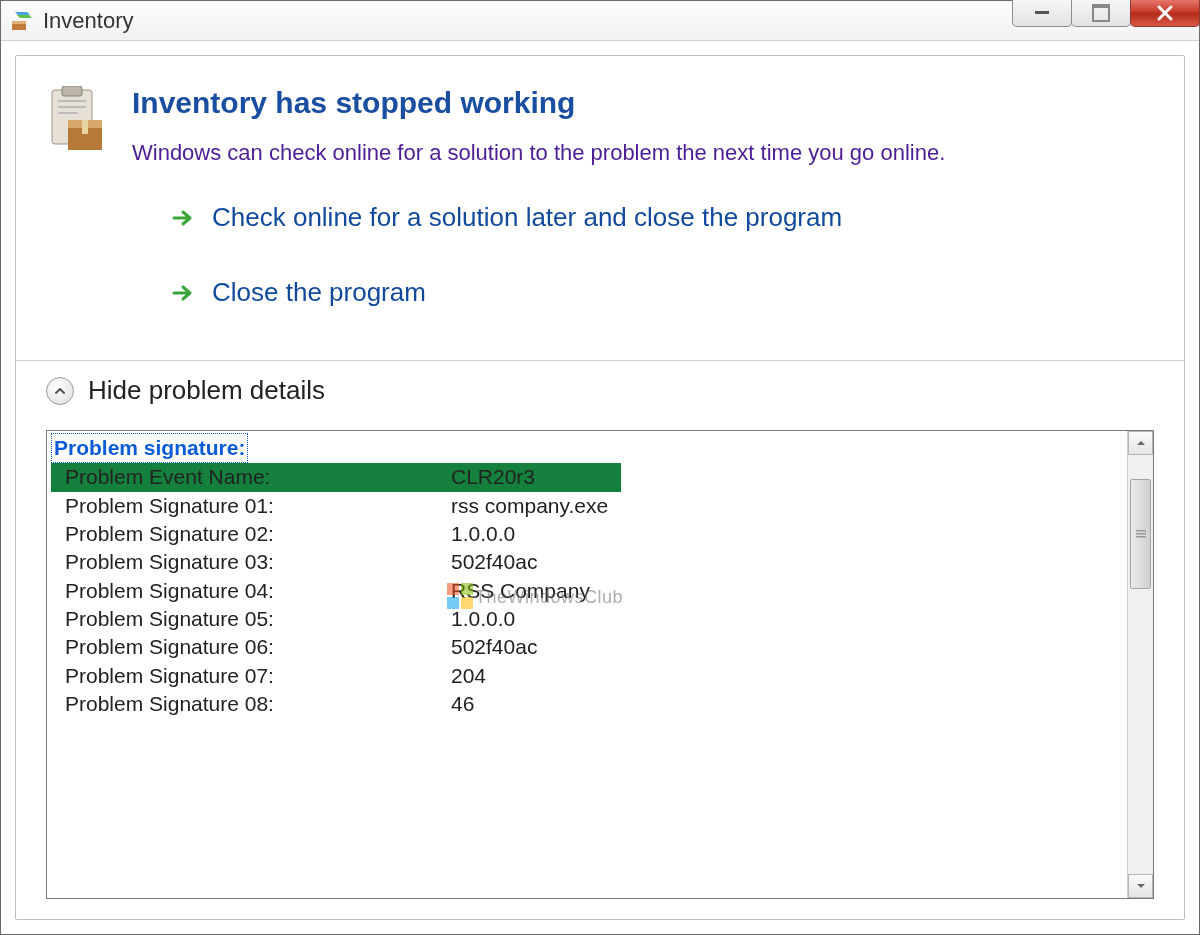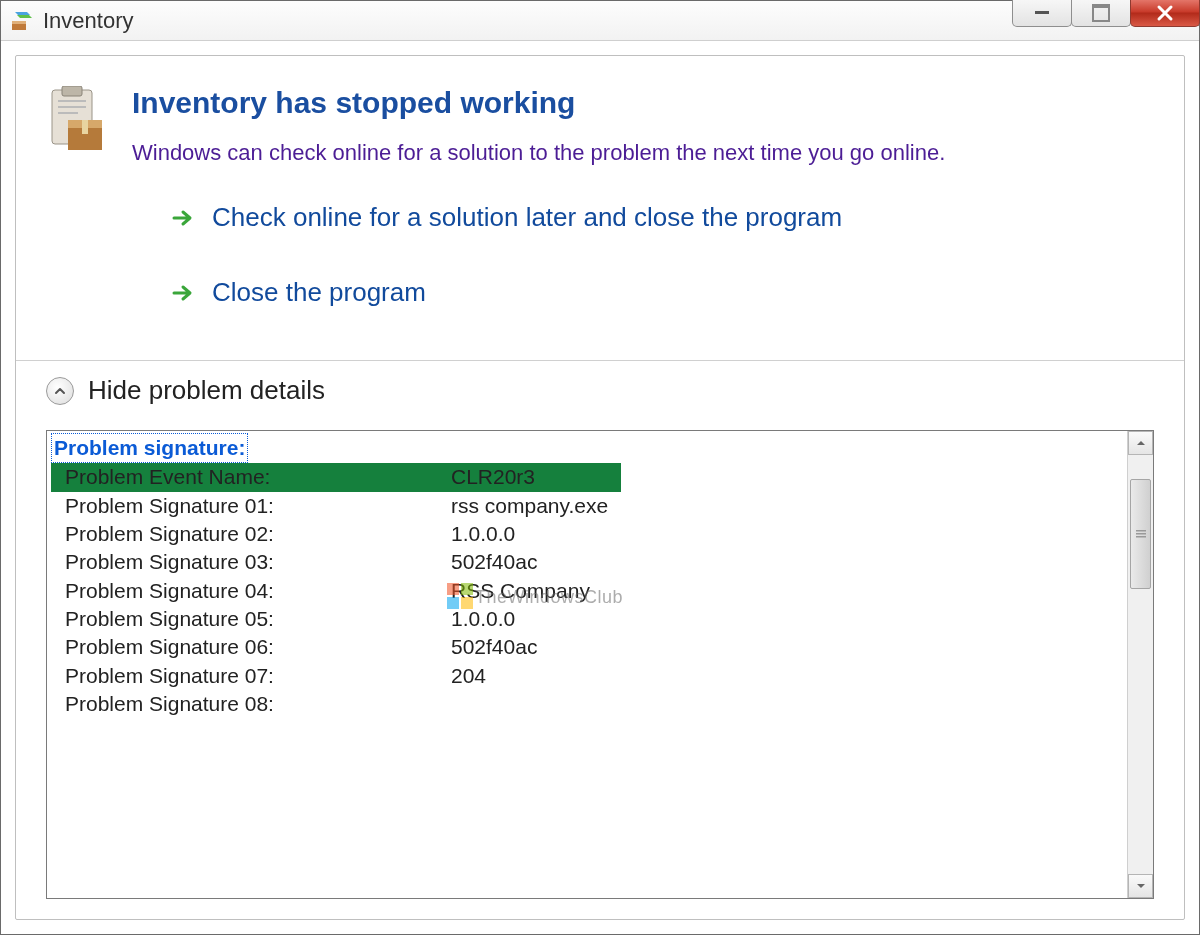--- a/index.html
+++ b/index.html
@@ -357,20 +357,21 @@
               <div class="row">
                 <span class="lab">Problem Signature 06:</span>
                 <span class="val">502f40ac</span>
               </div>
               <div class="row">
                 <span class="lab">Problem Signature 07:</span>
                 <span class="val">204</span>
               </div>
               <div class="row">
                 <span class="lab">Problem Signature 08:</span>
+                <span class="val">46</span>
               </div>
             </div>
           <div class="watermark-layer">
             <span class="wm-sq">
                 <div></div>
                 <div></div>
                 <div></div>
                 <div></div>
               </span>
             <span class="wm-txt">TheWindowsClub</span>

